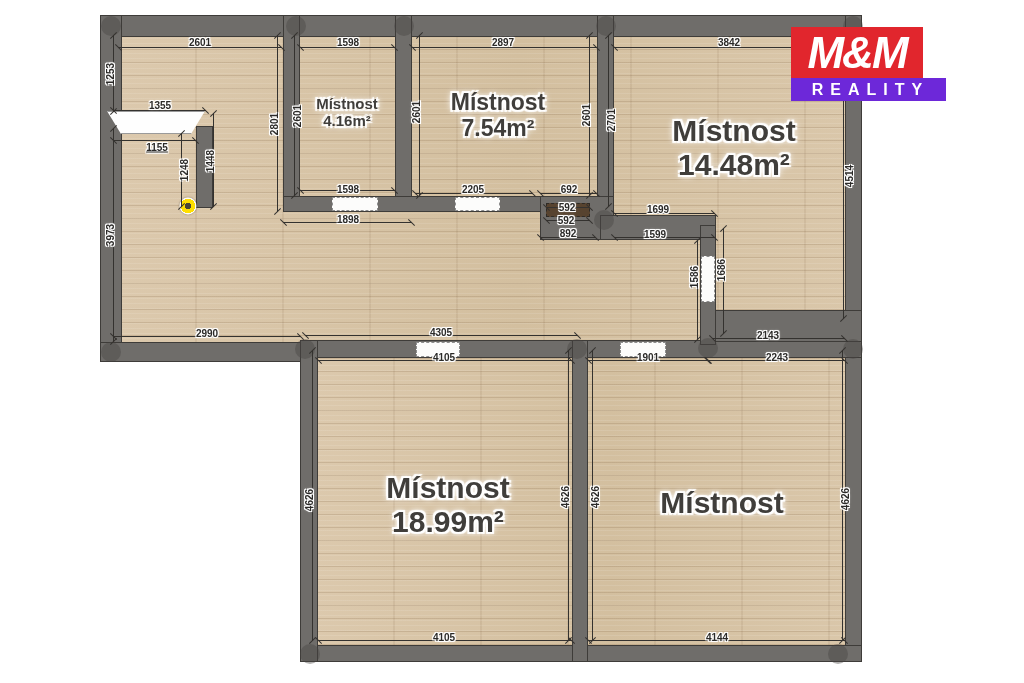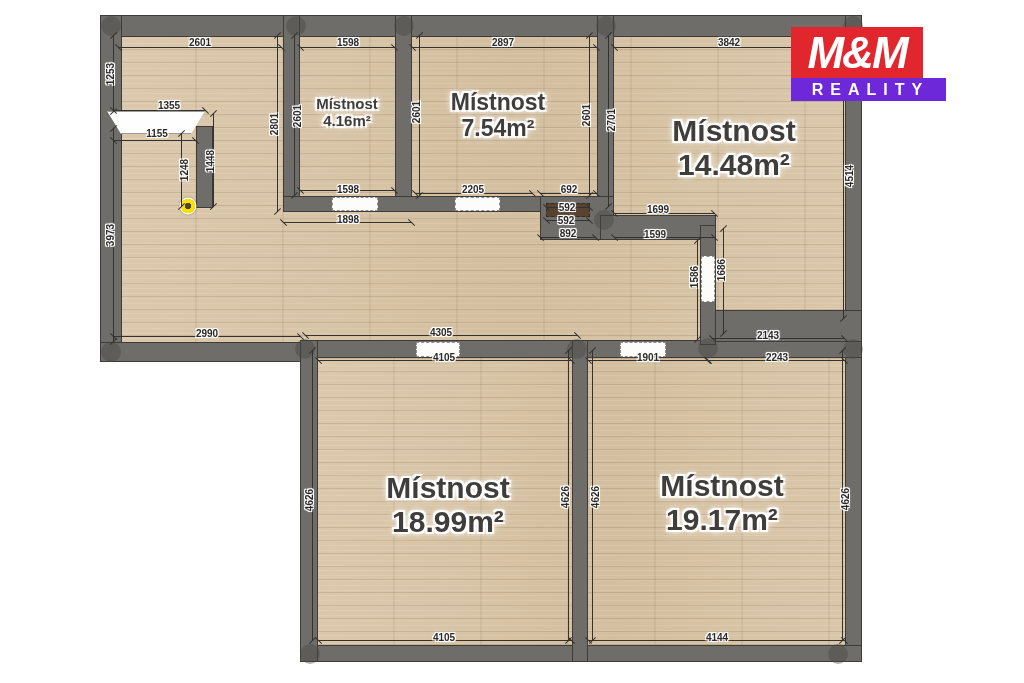--- a/index.html
+++ b/index.html
@@ -130,22 +130,22 @@
   <div class="dlv" style="left:723px;top:228px;height:106px;"></div>
   <div class="dlv" style="left:312px;top:350px;height:291px;"></div>
   <div class="dlv" style="left:568px;top:350px;height:291px;"></div>
   <div class="dlv" style="left:592px;top:350px;height:291px;"></div>
   <div class="dlv" style="left:842px;top:350px;height:291px;"></div>
 
   <span class="dim" style="left:200px;top:42px;">2601</span>
   <span class="dim" style="left:348px;top:42px;">1598</span>
   <span class="dim" style="left:503px;top:42px;">2897</span>
   <span class="dim" style="left:729px;top:42px;text-align:center;">3842</span>
-  <span class="dim" style="left:169px;top:105px;">1355</span>
-  <span class="dim" style="left:157px;top:133px;">1155</span>
+  <span class="dim" style="left:160px;top:105px;">1355</span>
+  <span class="dim" style="left:157px;top:147px;text-decoration:underline;">1155</span>
   <span class="dim" style="left:348px;top:189px;">1598</span>
   <span class="dim" style="left:348px;top:219px;">1898</span>
   <span class="dim" style="left:473px;top:189px;">2205</span>
   <span class="dim" style="left:569px;top:189px;">692</span>
   <span class="dim" style="left:567px;top:207px;">592</span>
   <span class="dim" style="left:566px;top:220px;">592</span>
   <span class="dim" style="left:568px;top:233px;">892</span>
   <span class="dim" style="left:655px;top:234px;">1599</span>
   <span class="dim" style="left:658px;top:209px;">1699</span>
   <span class="dim" style="left:207px;top:333px;">2990</span>
@@ -185,21 +185,20 @@
   <div class="room-label lg" style="left:734px;top:148px;">
     <div>Místnost</div>
     <div>14.48m²</div>
   </div>
   <div class="room-label lg" style="left:448px;top:505px;">
     <div>Místnost</div>
     <div>18.99m²</div>
   </div>
   <div class="room-label lg" style="left:722px;top:503px;">
     <div>Místnost</div>
-    <div>19.17m²</div>
   </div>
 
   <div>
     <div class="logo-red" style="background:#e1262d;">M&amp;M</div>
     <div class="logo-blue" style="background:#6d28d9;">REALITY</div>
   </div>
 
 </div>
 
 </body></html>

